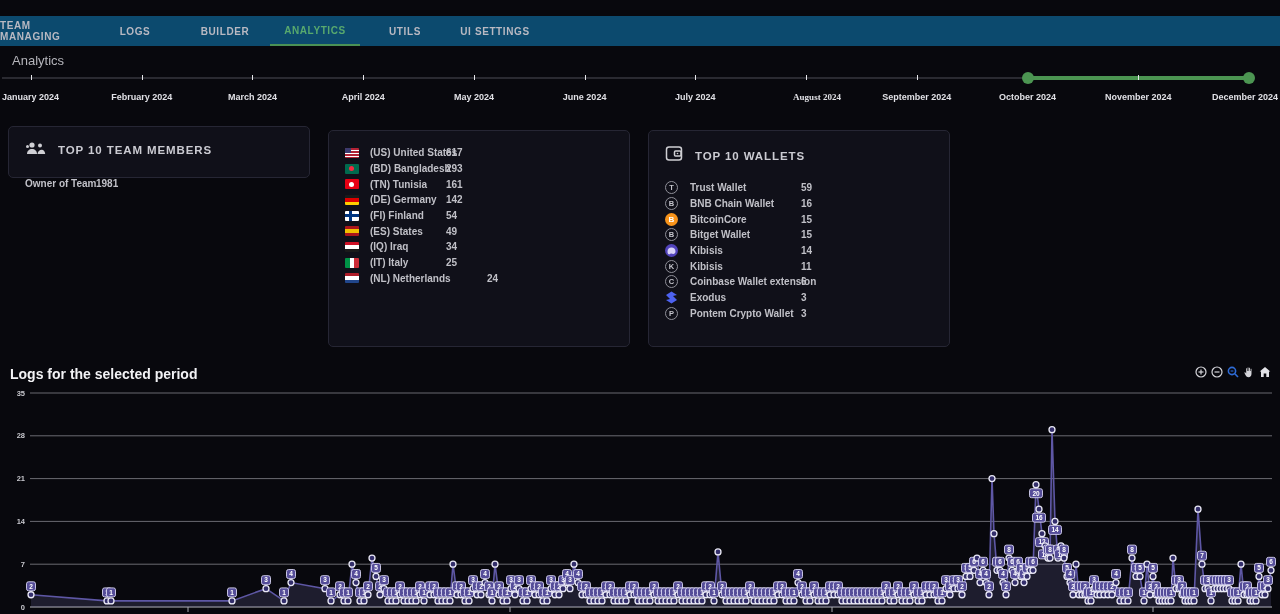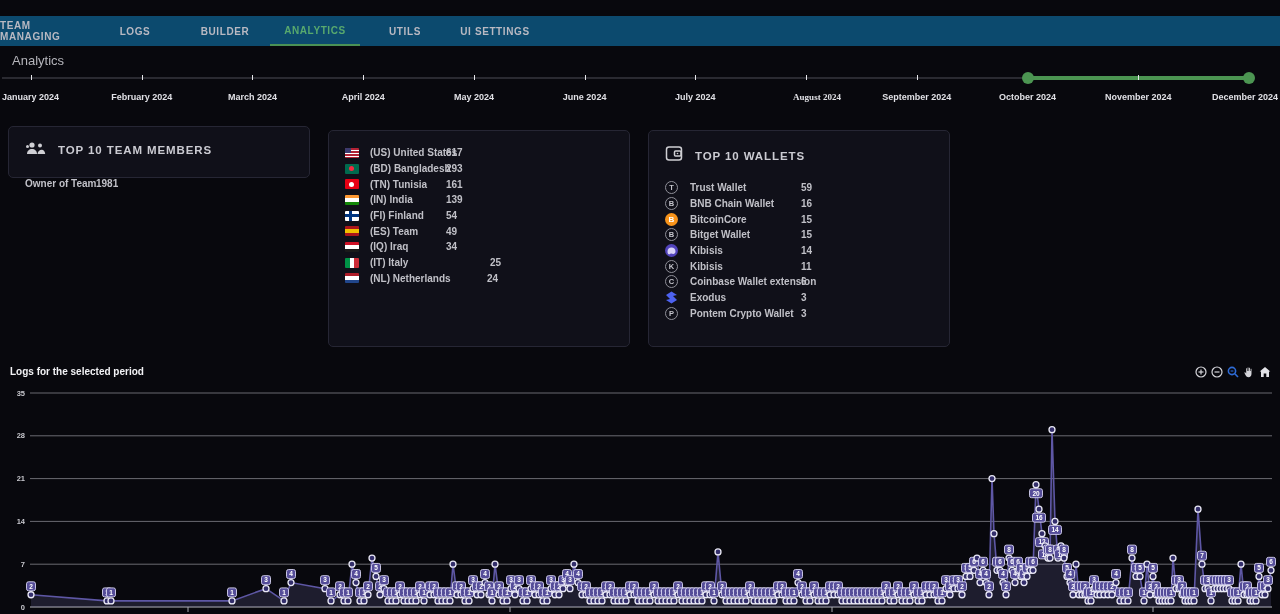--- a/index.html
+++ b/index.html
@@ -31,21 +31,21 @@
     font-size:10px; font-weight:600; color:#c0c0c7; }
   .row .ric { width:25px; display:flex; align-items:center; }
   .row .val { position:absolute; }
   .flag { width:14px; height:10px; border-radius:1px; position:relative; overflow:hidden; display:block; }
   .lettercircle { width:13px; height:13px; border:1px solid #8f8f98; border-radius:50%;
     display:flex; align-items:center; justify-content:center; font-size:7.5px; font-weight:700; color:#c5c5cc; }
   .walleticon { width:13px; height:13px; border-radius:50%; display:flex; align-items:center; justify-content:center;
     font-size:8px; font-weight:700; color:#fff; }
 
   
-  .chart-title { position:absolute; left:10px; top:366px; font-size:10px; font-weight:700; color:#f2f2f5; }
+  .chart-title { position:absolute; left:10px; top:366px; font-size:14px; font-weight:700; color:#f2f2f5; }
   .chart-toolbar { position:absolute; right:9px; top:365px; display:flex; gap:3px; }
   .ct-btn { width:13px; height:13px; display:flex; align-items:center; justify-content:center; cursor:pointer; }
   #chart-svg { position:absolute; left:0; top:385px; }
   .ytick { font-size:7.5px; font-weight:700; fill:#c8c8ce; }
 </style>
 </head>
 <body>
 
 <nav class="topbar">
   <div id="nav-tabs" style="display:flex">
@@ -136,55 +136,55 @@
         <span class="ric">
           <span class="flag" style="background: rgb(231, 0, 19);">
             <span style="position: absolute; left: 4px; top: 2.5px; width: 5px; height: 5px; border-radius: 50%; background: rgb(255, 255, 255);"></span>
           </span>
         </span>
         <span>(TN) Tunisia</span>
         <span class="val" style="left: 117px;">161</span>
       </div>
       <div class="row">
         <span class="ric">
-          <span class="flag" style="background: linear-gradient(rgb(255, 153, 51) 33.3%, rgb(255, 255, 255) 33.3%, rgb(255, 255, 255) 66.6%, rgb(19, 136, 8) 66.6%);"></span>
-        </span>
-        <span>(IN) India</span>
-        <span class="val" style="left: 117px;">139</span>
+          <span class="flag" style="background: linear-gradient(rgb(26, 26, 26) 33.3%, rgb(221, 0, 0) 33.3%, rgb(221, 0, 0) 66.6%, rgb(255, 206, 0) 66.6%);"></span>
+        </span>
+        <span>(DE) Germany</span>
+        <span class="val" style="left: 117px;">142</span>
       </div>
       <div class="row">
         <span class="ric">
           <span class="flag" style="background: rgb(255, 255, 255);">
             <span style="position: absolute; left: 4px; top: 0px; width: 3px; height: 10px; background: rgb(0, 53, 128);"></span>
             <span style="position: absolute; left: 0px; top: 3.5px; width: 14px; height: 3px; background: rgb(0, 53, 128);"></span>
           </span>
         </span>
         <span>(FI) Finland</span>
         <span class="val" style="left: 117px;">54</span>
       </div>
       <div class="row">
         <span class="ric">
           <span class="flag" style="background: linear-gradient(rgb(170, 21, 27) 33.3%, rgb(241, 191, 0) 33.3%, rgb(241, 191, 0) 66.6%, rgb(170, 21, 27) 66.6%);"></span>
         </span>
-        <span>(ES) Team</span>
+        <span>(ES) States</span>
         <span class="val" style="left: 117px;">49</span>
       </div>
       <div class="row">
         <span class="ric">
           <span class="flag" style="background: linear-gradient(rgb(206, 17, 38) 33.3%, rgb(255, 255, 255) 33.3%, rgb(255, 255, 255) 66.6%, rgb(26, 26, 26) 66.6%);"></span>
         </span>
         <span>(IQ) Iraq</span>
         <span class="val" style="left: 117px;">34</span>
       </div>
       <div class="row">
         <span class="ric">
           <span class="flag" style="background: linear-gradient(to right, rgb(0, 146, 70) 33.3%, rgb(255, 255, 255) 33.3%, rgb(255, 255, 255) 66.6%, rgb(206, 43, 55) 66.6%);"></span>
         </span>
         <span>(IT) Italy</span>
-        <span class="val" style="left: 117px; margin-left: 44px;">25</span>
+        <span class="val" style="left: 117px;">25</span>
       </div>
       <div class="row">
         <span class="ric">
           <span class="flag" style="background: linear-gradient(rgb(174, 28, 40) 33.3%, rgb(255, 255, 255) 33.3%, rgb(255, 255, 255) 66.6%, rgb(33, 70, 139) 66.6%);"></span>
         </span>
         <span>(NL) Netherlands</span>
         <span class="val" style="left: 117px; padding-left: 41px;">24</span>
       </div>
     </div>
 </div>

